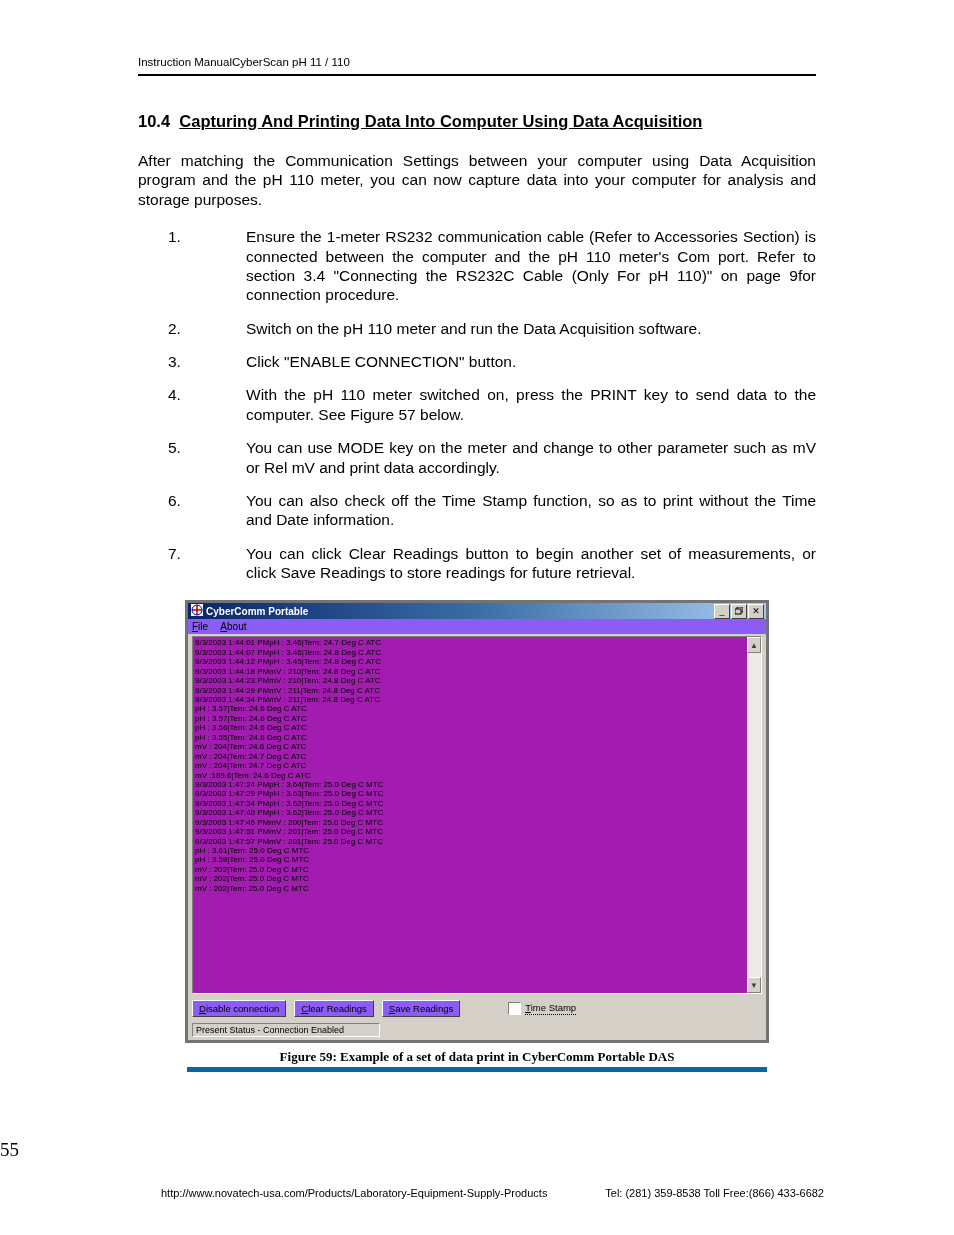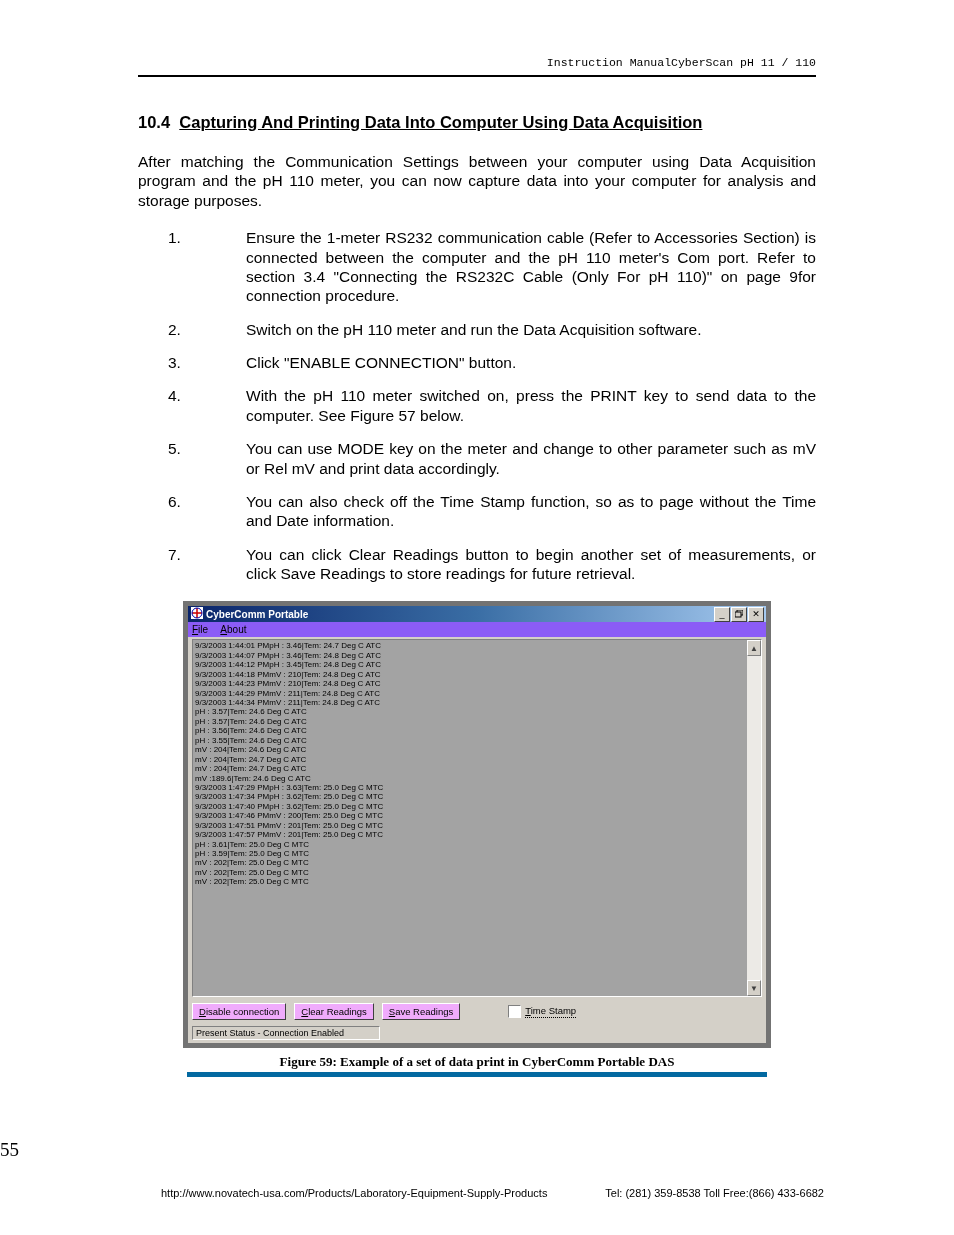--- a/index.html
+++ b/index.html
@@ -10,24 +10,23 @@
   }
   .page {
     width: 954px;
     height: 1235px;
     position: relative;
     box-sizing: border-box;
     padding: 56px 138px 0 138px;
   }
   .header {
     display: flex;
-    justify-content: flex-end;
+    justify-content: flex-start;
     font-size: 11.5px;
     margin-bottom: 6px;
-    font-family: Liberation Mono, monospace;
   }
   .header-rule {
     border-bottom: 2px solid #000;
     margin-bottom: 36px;
   }
   .section-title {
     font-weight: bold;
     font-size: 16.5px;
     margin-bottom: 20px;
   }
@@ -56,21 +55,21 @@
     flex-shrink: 0;
   }
   .steps li .txt {
     flex: 1;
     margin-left: 40px;
   }
   
   .app-window {
     width: 578px;
     margin: 6px auto 6px auto;
-    border: 5px solid #737373;
+    border: 3px solid #737373;
     background: #d4d0c8;
     font-family: Tahoma, "MS Sans Serif", Arial, sans-serif;
     font-size: 9px;
   }
   .titlebar {
     display: flex;
     align-items: center;
     justify-content: space-between;
     height: 16px;
     background: linear-gradient(90deg, #0a246a, #3a6ea5 50%, #a6caf0);
@@ -101,21 +100,21 @@
   }
   .menubar {
     background: #8b5cf6;
     padding: 2px 4px;
     font-size: 10px;
   }
   .menubar span { margin-right: 10px; }
   .menubar u { text-decoration: underline; }
   .data-box {
     margin: 2px 4px 6px 4px;
-    background: #a3a3a3;
+    background: #a21caf;
     border-top: 1px solid #808080;
     border-left: 1px solid #808080;
     border-right: 1px solid #fff;
     border-bottom: 1px solid #fff;
     height: 356px;
     position: relative;
     overflow: hidden;
   }
   .data-inner {
     font-family: "MS Sans Serif", Tahoma, Arial, sans-serif;
@@ -146,21 +145,21 @@
     color: #404040;
     font-size: 8px;
   }
   .btn-row {
     display: flex;
     align-items: center;
     gap: 8px;
     padding: 0 4px 6px 4px;
   }
   .wbtn {
-    background: #f0abfc;
+    background: #8b5cf6;
     border-top: 1px solid #fff;
     border-left: 1px solid #fff;
     border-right: 1px solid #404040;
     border-bottom: 1px solid #404040;
     font-size: 9.5px;
     padding: 2px 6px;
   }
   .ts-wrap {
     display: flex;
     align-items: center;
@@ -249,21 +248,21 @@
       <li>
         <span class="num">4.</span>
         <span class="txt">With the pH 110 meter switched on, press the PRINT key to send data to the computer. See Figure 57 below.</span>
       </li>
       <li>
         <span class="num">5.</span>
         <span class="txt">You can use MODE key on the meter and change to other parameter such as mV or Rel mV and print data accordingly.</span>
       </li>
       <li>
         <span class="num">6.</span>
-        <span class="txt">You can also check off the Time Stamp function, so as to page without the Time and Date information.</span>
+        <span class="txt">You can also check off the Time Stamp function, so as to print without the Time and Date information.</span>
       </li>
       <li>
         <span class="num">7.</span>
         <span class="txt">You can click Clear Readings button to begin another set of measurements, or click Save Readings to store readings for future retrieval.</span>
       </li>
     </ol>
 
   <div class="app-window">
     <div class="titlebar">
       <div class="left">
@@ -301,20 +300,21 @@
           <div>9/3/2003 1:44:29 PMmV : 211|Tem: 24.8 Deg C   ATC</div>
           <div>9/3/2003 1:44:34 PMmV : 211|Tem: 24.8 Deg C   ATC</div>
           <div>pH : 3.57|Tem: 24.6 Deg C   ATC</div>
           <div>pH : 3.57|Tem: 24.6 Deg C   ATC</div>
           <div>pH : 3.56|Tem: 24.6 Deg C   ATC</div>
           <div>pH : 3.55|Tem: 24.6 Deg C   ATC</div>
           <div>mV : 204|Tem: 24.6 Deg C   ATC</div>
           <div>mV : 204|Tem: 24.7 Deg C   ATC</div>
           <div>mV : 204|Tem: 24.7 Deg C   ATC</div>
           <div>mV :189.6|Tem: 24.6 Deg C   ATC</div>
+          <div>9/3/2003 1:47:24 PMpH : 3.64|Tem: 25.0 Deg C   MTC</div>
           <div>9/3/2003 1:47:29 PMpH : 3.63|Tem: 25.0 Deg C   MTC</div>
           <div>9/3/2003 1:47:34 PMpH : 3.62|Tem: 25.0 Deg C   MTC</div>
           <div>9/3/2003 1:47:40 PMpH : 3.62|Tem: 25.0 Deg C   MTC</div>
           <div>9/3/2003 1:47:46 PMmV : 200|Tem: 25.0 Deg C   MTC</div>
           <div>9/3/2003 1:47:51 PMmV : 201|Tem: 25.0 Deg C   MTC</div>
           <div>9/3/2003 1:47:57 PMmV : 201|Tem: 25.0 Deg C   MTC</div>
           <div>pH : 3.61|Tem: 25.0 Deg C   MTC</div>
           <div>pH : 3.59|Tem: 25.0 Deg C   MTC</div>
           <div>mV : 202|Tem: 25.0 Deg C   MTC</div>
           <div>mV : 202|Tem: 25.0 Deg C   MTC</div>

